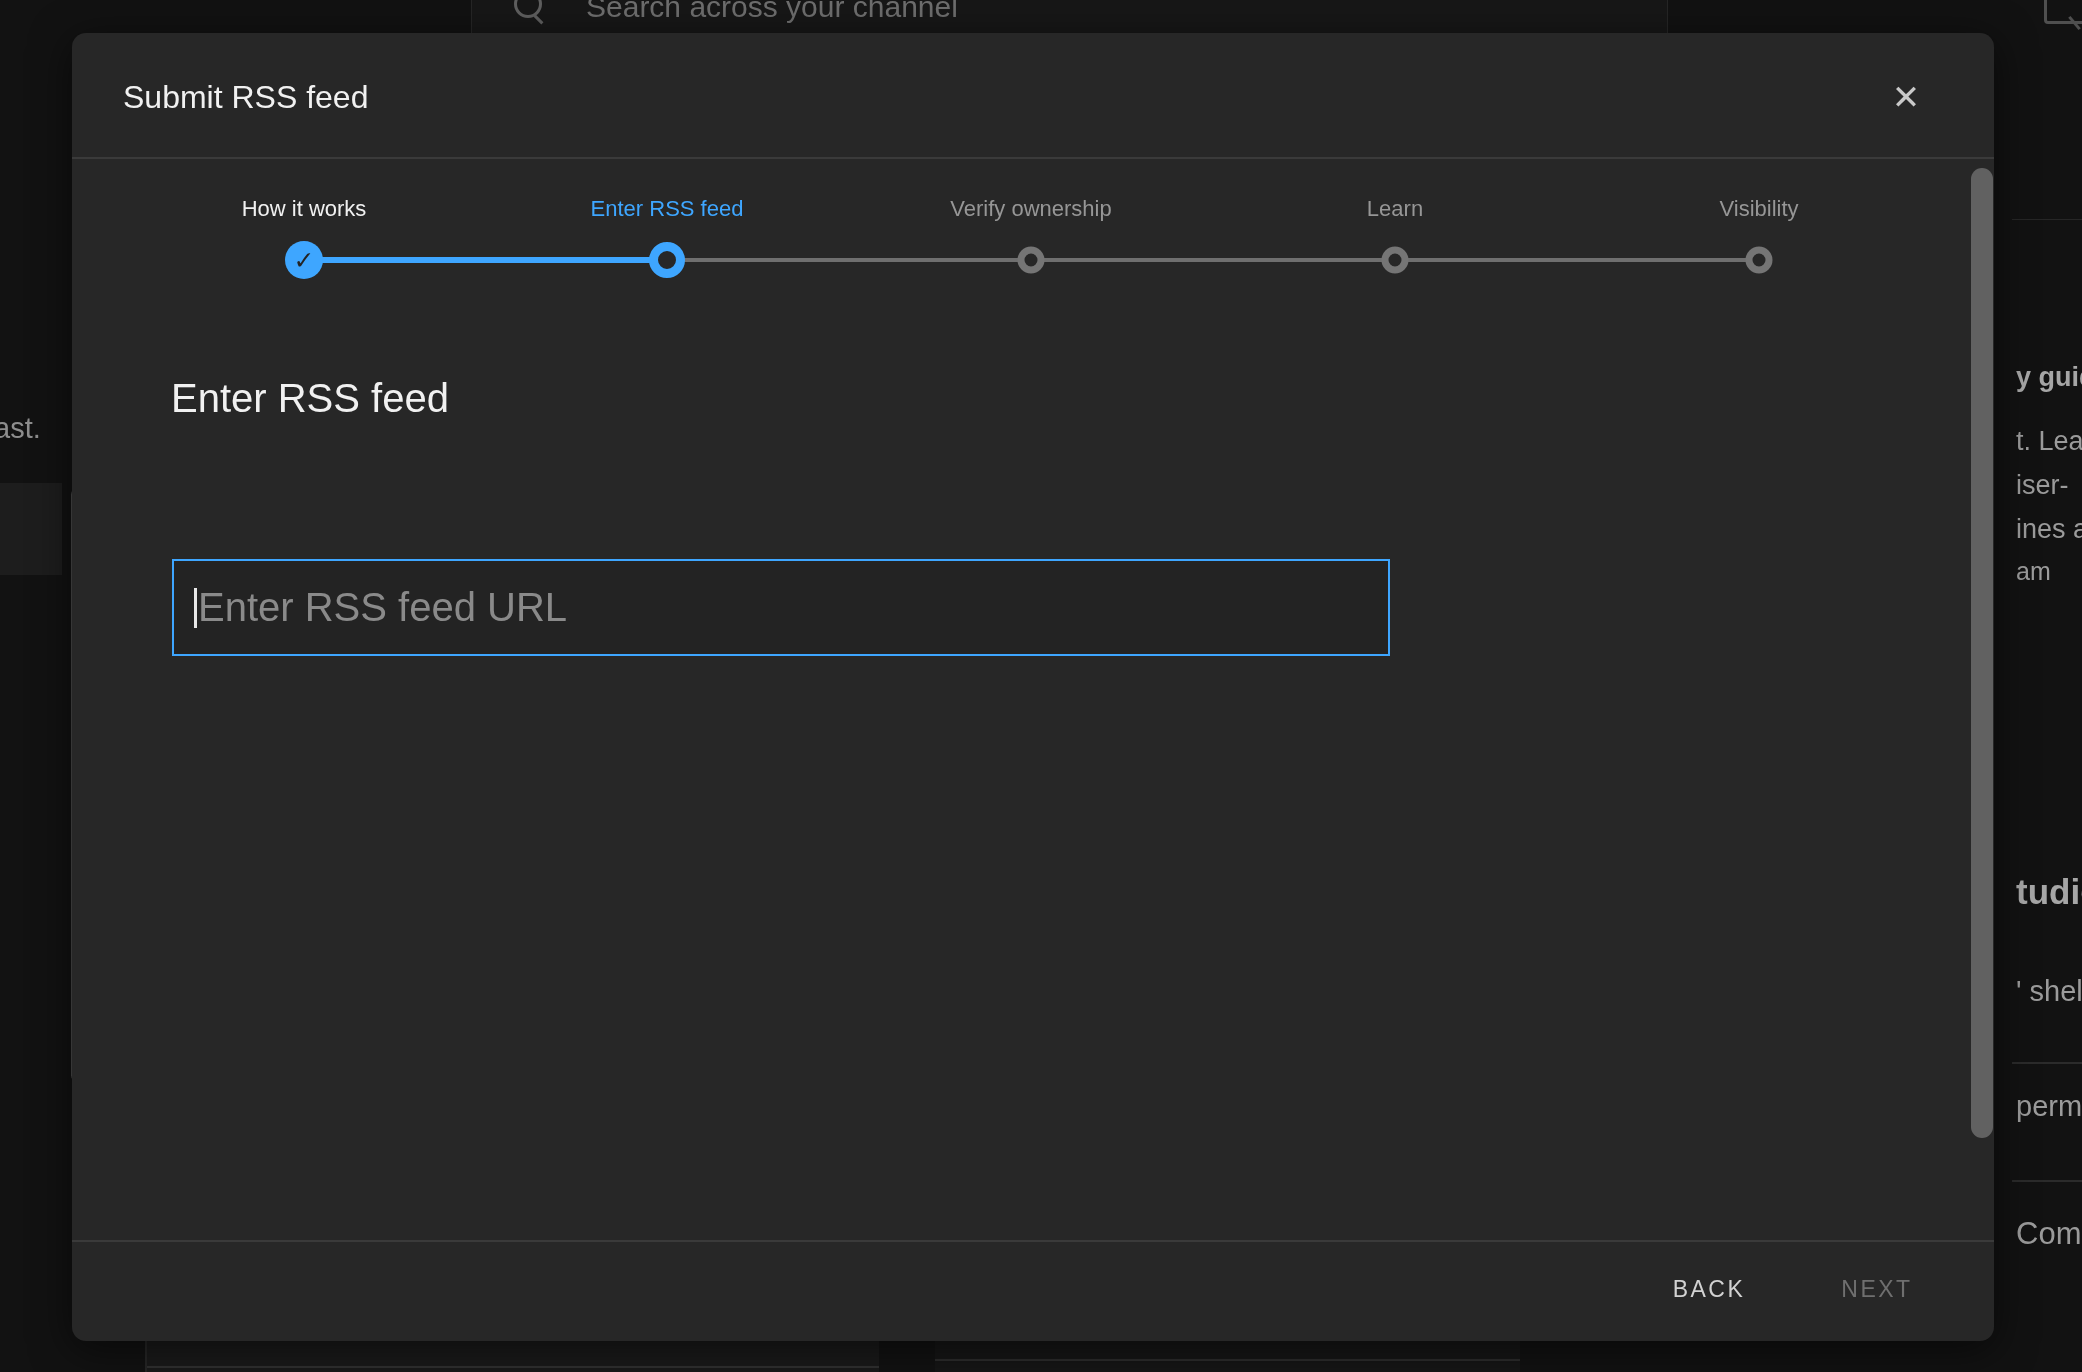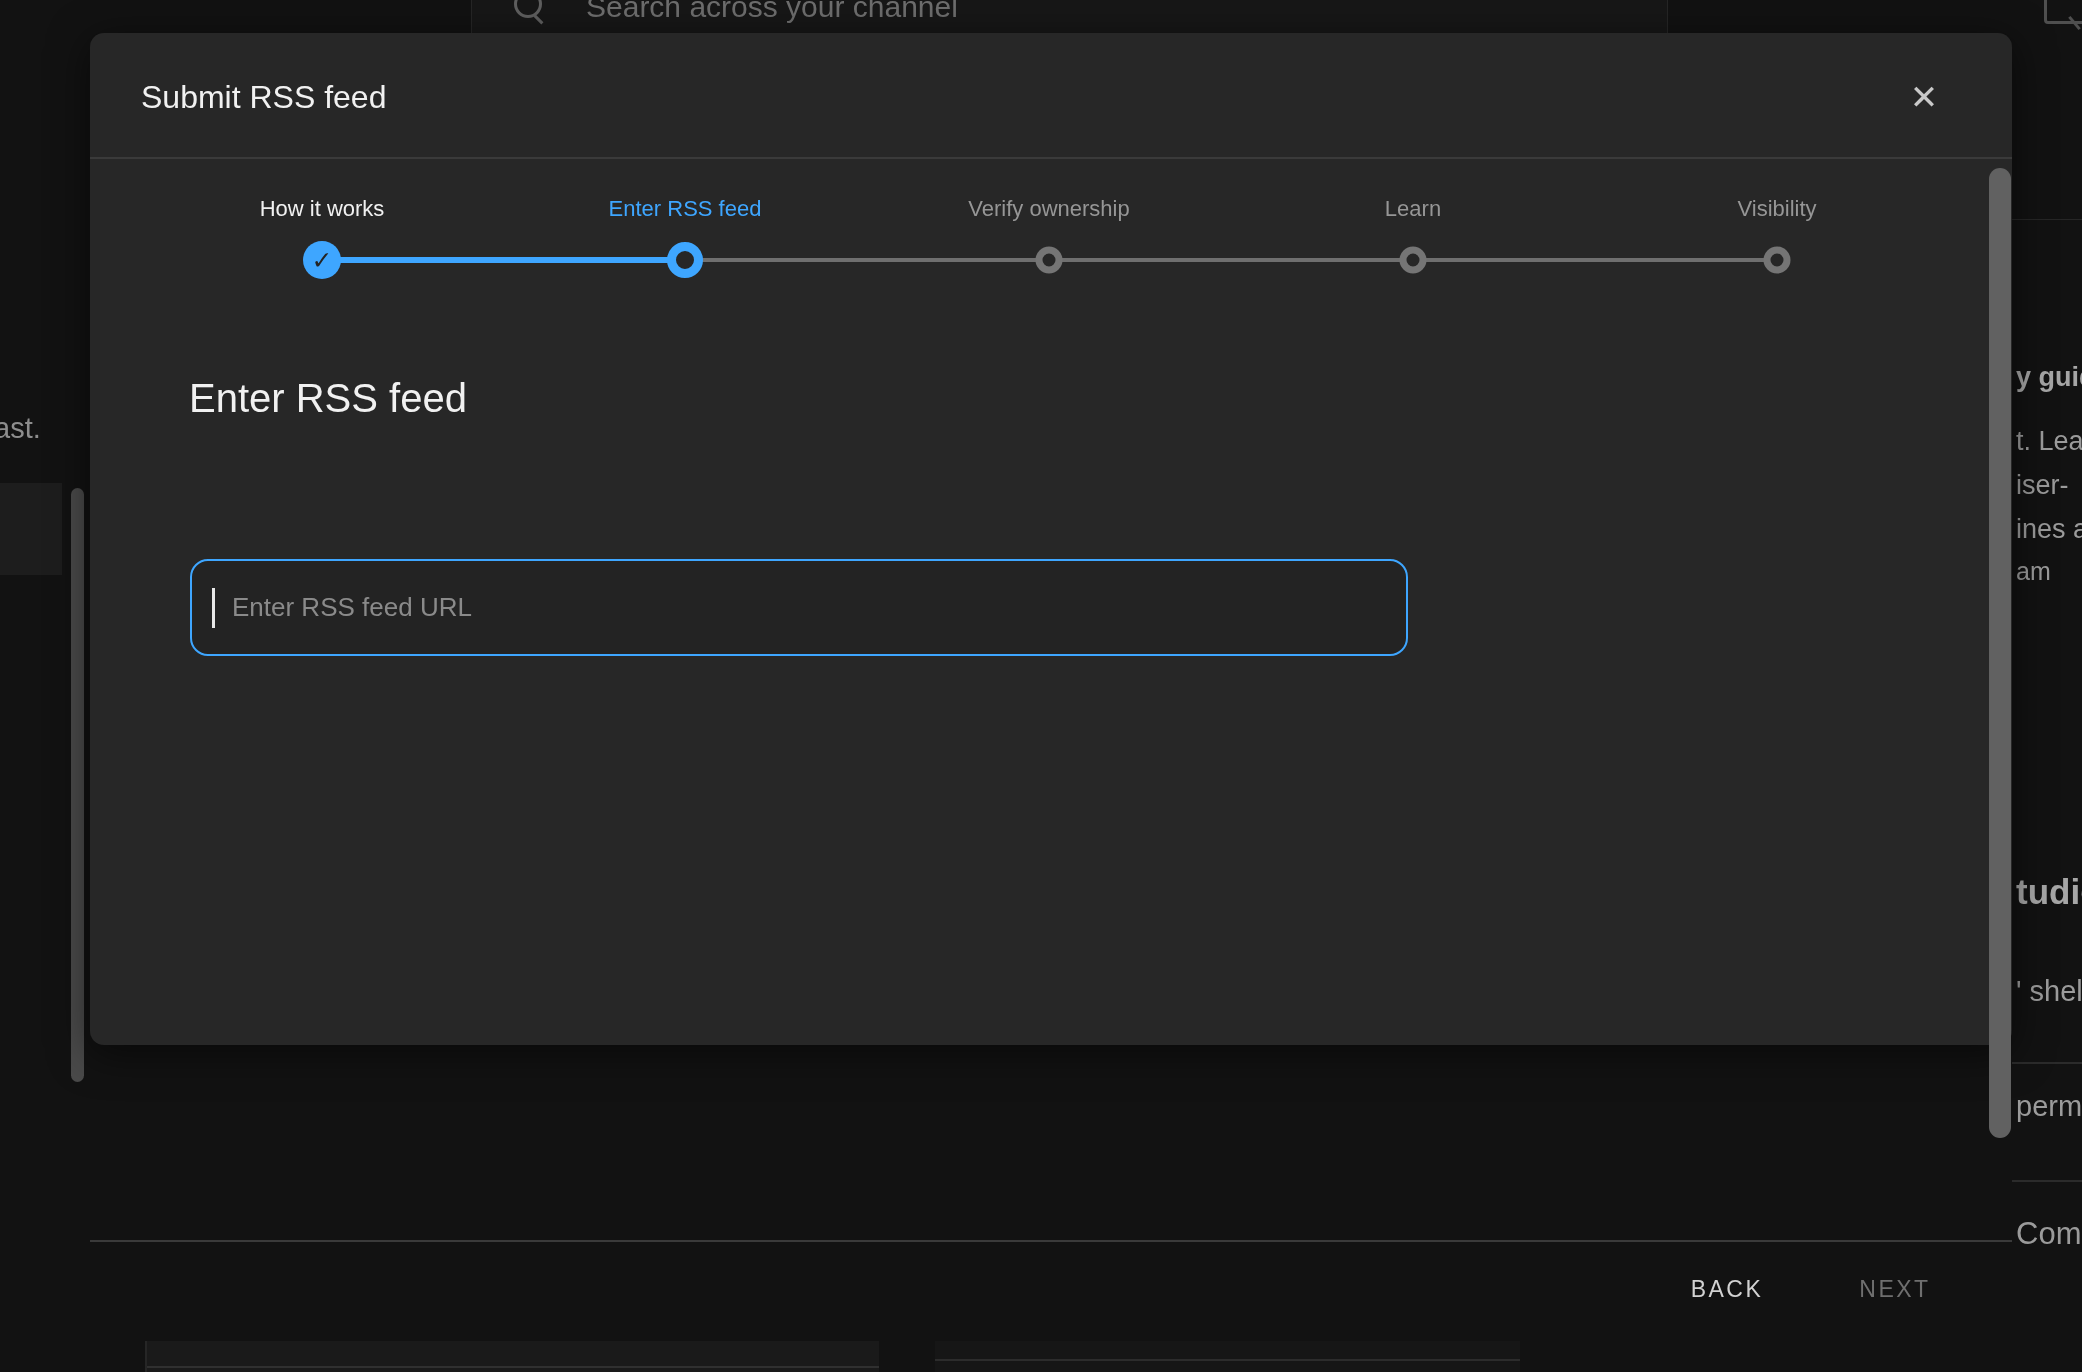--- a/index.html
+++ b/index.html
@@ -30,21 +30,21 @@
   .bg-line{position:absolute;left:2012px;width:70px;height:0;border-top:2px solid #2b2b2b;}
   .bg-line-topright{position:absolute;left:2012px;top:219px;width:70px;height:0;border-top:1px solid #262626;}
 
   .bg-bottom-a{position:absolute;left:145px;top:1341px;width:732px;height:31px;background:#1a1a1a;
     border-left:2px solid #262626;}
   .bg-bottom-a::after{content:"";position:absolute;left:0;top:25px;width:100%;height:2px;background:#303030;}
   .bg-bottom-b{position:absolute;left:935px;top:1341px;width:585px;height:31px;background:#161616;}
   .bg-bottom-b::after{content:"";position:absolute;left:0;top:18px;width:100%;height:2px;background:#2c2c2c;}
 
   
-  .modal{position:absolute;left:90px;top:33px;width:1922px;height:1012px;background:#272727;
+  .modal{position:absolute;left:72px;top:33px;width:1922px;height:1308px;background:#272727;
     border-radius:14px;box-shadow:0 8px 40px rgba(0,0,0,.55);}
   .m-title{position:absolute;left:51px;top:46px;font-size:32px;font-weight:500;color:#f1f1f1;}
   .close-btn{position:absolute;left:1806px;top:36px;width:56px;height:56px;display:flex;
     align-items:center;justify-content:center;font-size:34px;color:#c9c9c9;cursor:pointer;
     background:none;border:none;padding:0;}
   .hdr-divider{position:absolute;left:0;top:124px;width:100%;height:0;border-top:2px solid #3a3a3a;}
   .ftr-divider{position:absolute;left:0;top:1207px;width:100%;height:0;border-top:2px solid #3a3a3a;}
 
   
   .track{position:absolute;left:232px;top:225px;width:1455px;height:4px;background:#6f6f6f;}
@@ -59,21 +59,21 @@
     display:flex;align-items:center;justify-content:center;line-height:1;}
   .c-active{width:36px;height:36px;border:9px solid #3ea6ff;background:#272727;}
   .c-up{width:27px;height:27px;border:7px solid #757575;background:#272727;}
 
   
   .heading{position:absolute;left:99px;top:341px;font-size:40px;font-weight:500;color:#f1f1f1;line-height:48px;}
   .para{position:absolute;left:99px;top:398px;width:1300px;font-size:29px;color:#f1f1f1;line-height:48px;}
   .learn-more{color:#3ea6ff;text-decoration:none;cursor:pointer;}
   .input-wrap{position:absolute;left:100px;top:526px;width:1218px;height:97px;}
   .url-input{width:100%;height:100%;box-sizing:border-box;background:#232323;
-    border:2px solid #3ea6ff;border-radius:18px;padding:0 40px;font-size:26px;color:#f1f1f1;
+    border:2px solid #3ea6ff;border-radius:0;padding:0 24px;font-size:40px;color:#f1f1f1;
     font-family:"Liberation Sans","DejaVu Sans",sans-serif;outline:none;}
   .url-input::placeholder{color:#8a8a8a;opacity:1;}
   .caret{position:absolute;left:22px;top:29px;width:3px;height:40px;background:#e8e8e8;
     animation:blink 1.1s step-end infinite;}
   @keyframes blink{0%,60%{opacity:1}61%,100%{opacity:0}}
 
   
   .fbtn{position:absolute;top:1256px;transform:translate(-50%,-50%);background:none;border:none;
     font-size:23px;font-weight:500;letter-spacing:2.5px;padding:14px 22px;cursor:pointer;
     font-family:"Liberation Sans","DejaVu Sans",sans-serif;}

